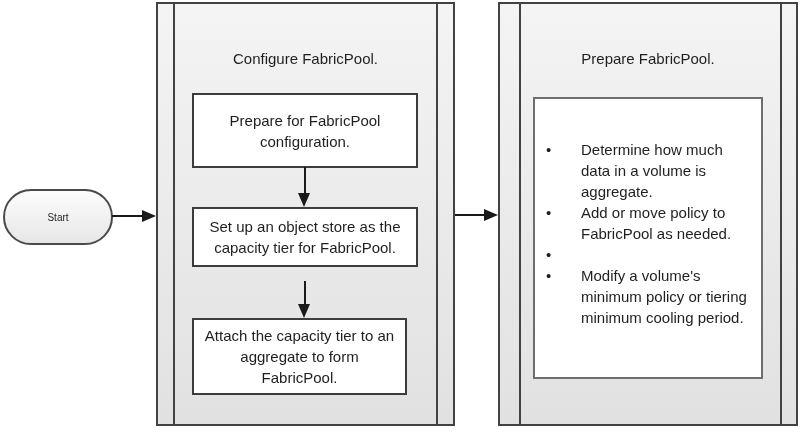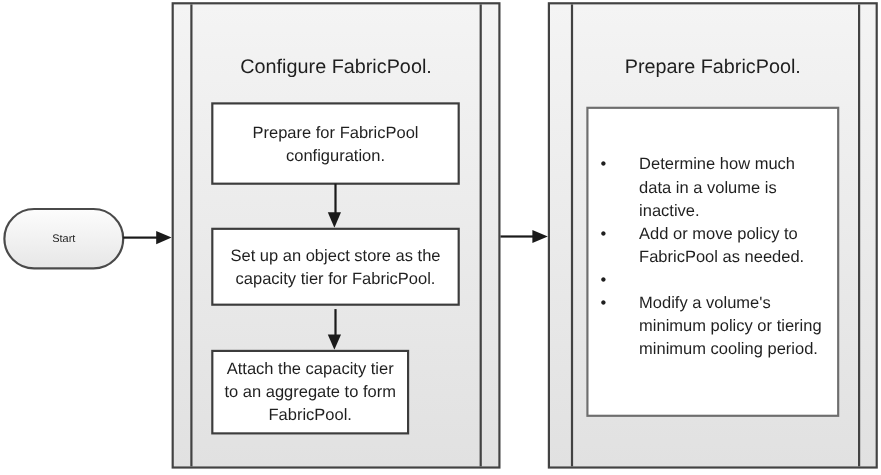--- a/index.html
+++ b/index.html
@@ -31,32 +31,32 @@
     border:2px solid var(--c-border);
     background:linear-gradient(180deg,var(--c-fill-top) 0%,var(--c-fill-bottom) 100%);
   }
   .container.cfg{left:156px;width:299px;}
   .container.mng{left:498px;width:300px;}
   .band-line{position:absolute;top:0;bottom:0;width:2px;background:var(--c-border);}
   .cfg .band-line.l{left:15px;} .cfg .band-line.r{right:15px;}
   .mng .band-line.l{left:19px;} .mng .band-line.r{right:14px;}
   .container-title{
     position:absolute;top:46px;width:100%;text-align:center;
-    font-size:18px;white-space:nowrap;
+    font-size:15px;white-space:nowrap;
   }
   
   .step-box{
     position:absolute;box-sizing:border-box;
     background:#ffffff;border:2px solid var(--c-box-border);
     display:flex;align-items:center;justify-content:flex-end;text-align:center;
     font-size:15px;line-height:1.4;padding:8px 10px;
   }
   .step-1{left:192px;top:93px;width:226px;height:75px;}
-  .step-2{left:192px;top:207px;width:226px;height:71px;}
-  .step-3{left:192px;top:318px;width:180px;height:77px;}
+  .step-2{left:192px;top:207px;width:226px;height:60px;}
+  .step-3{left:192px;top:318px;width:215px;height:77px;}
   
   .task-box{
     position:absolute;left:533px;top:97px;width:230px;height:282px;
     box-sizing:border-box;background:#ffffff;border:2px solid var(--c-inner-border);
     padding:40px 6px 0 8px;
   }
   .task-item{display:grid;grid-template-columns:38px 1fr;font-size:15px;line-height:21px;}
   .task-item .bullet{padding-left:3px;}
   
   .hline{position:absolute;height:2px;background:var(--c-arrow);}
@@ -113,21 +113,21 @@
 
   <div class="container mng">
     <div class="band-line l"></div>
     <div class="band-line r"></div>
     <div class="container-title">Prepare FabricPool.</div>
   </div>
 
   <div class="task-box">
     <div class="task-item">
       <span class="bullet">•</span>
-      <span>Determine how much data in a volume is inactive.</span>
+      <span>Determine how much data in a volume is aggregate.</span>
     </div>
     <div class="task-item">
       <span class="bullet">•</span>
       <span>Add or move policy to FabricPool as needed.</span>
     </div>
     <div class="task-item">
       <span class="bullet">•</span>
     </div>
     <div class="task-item">
       <span class="bullet">•</span>

